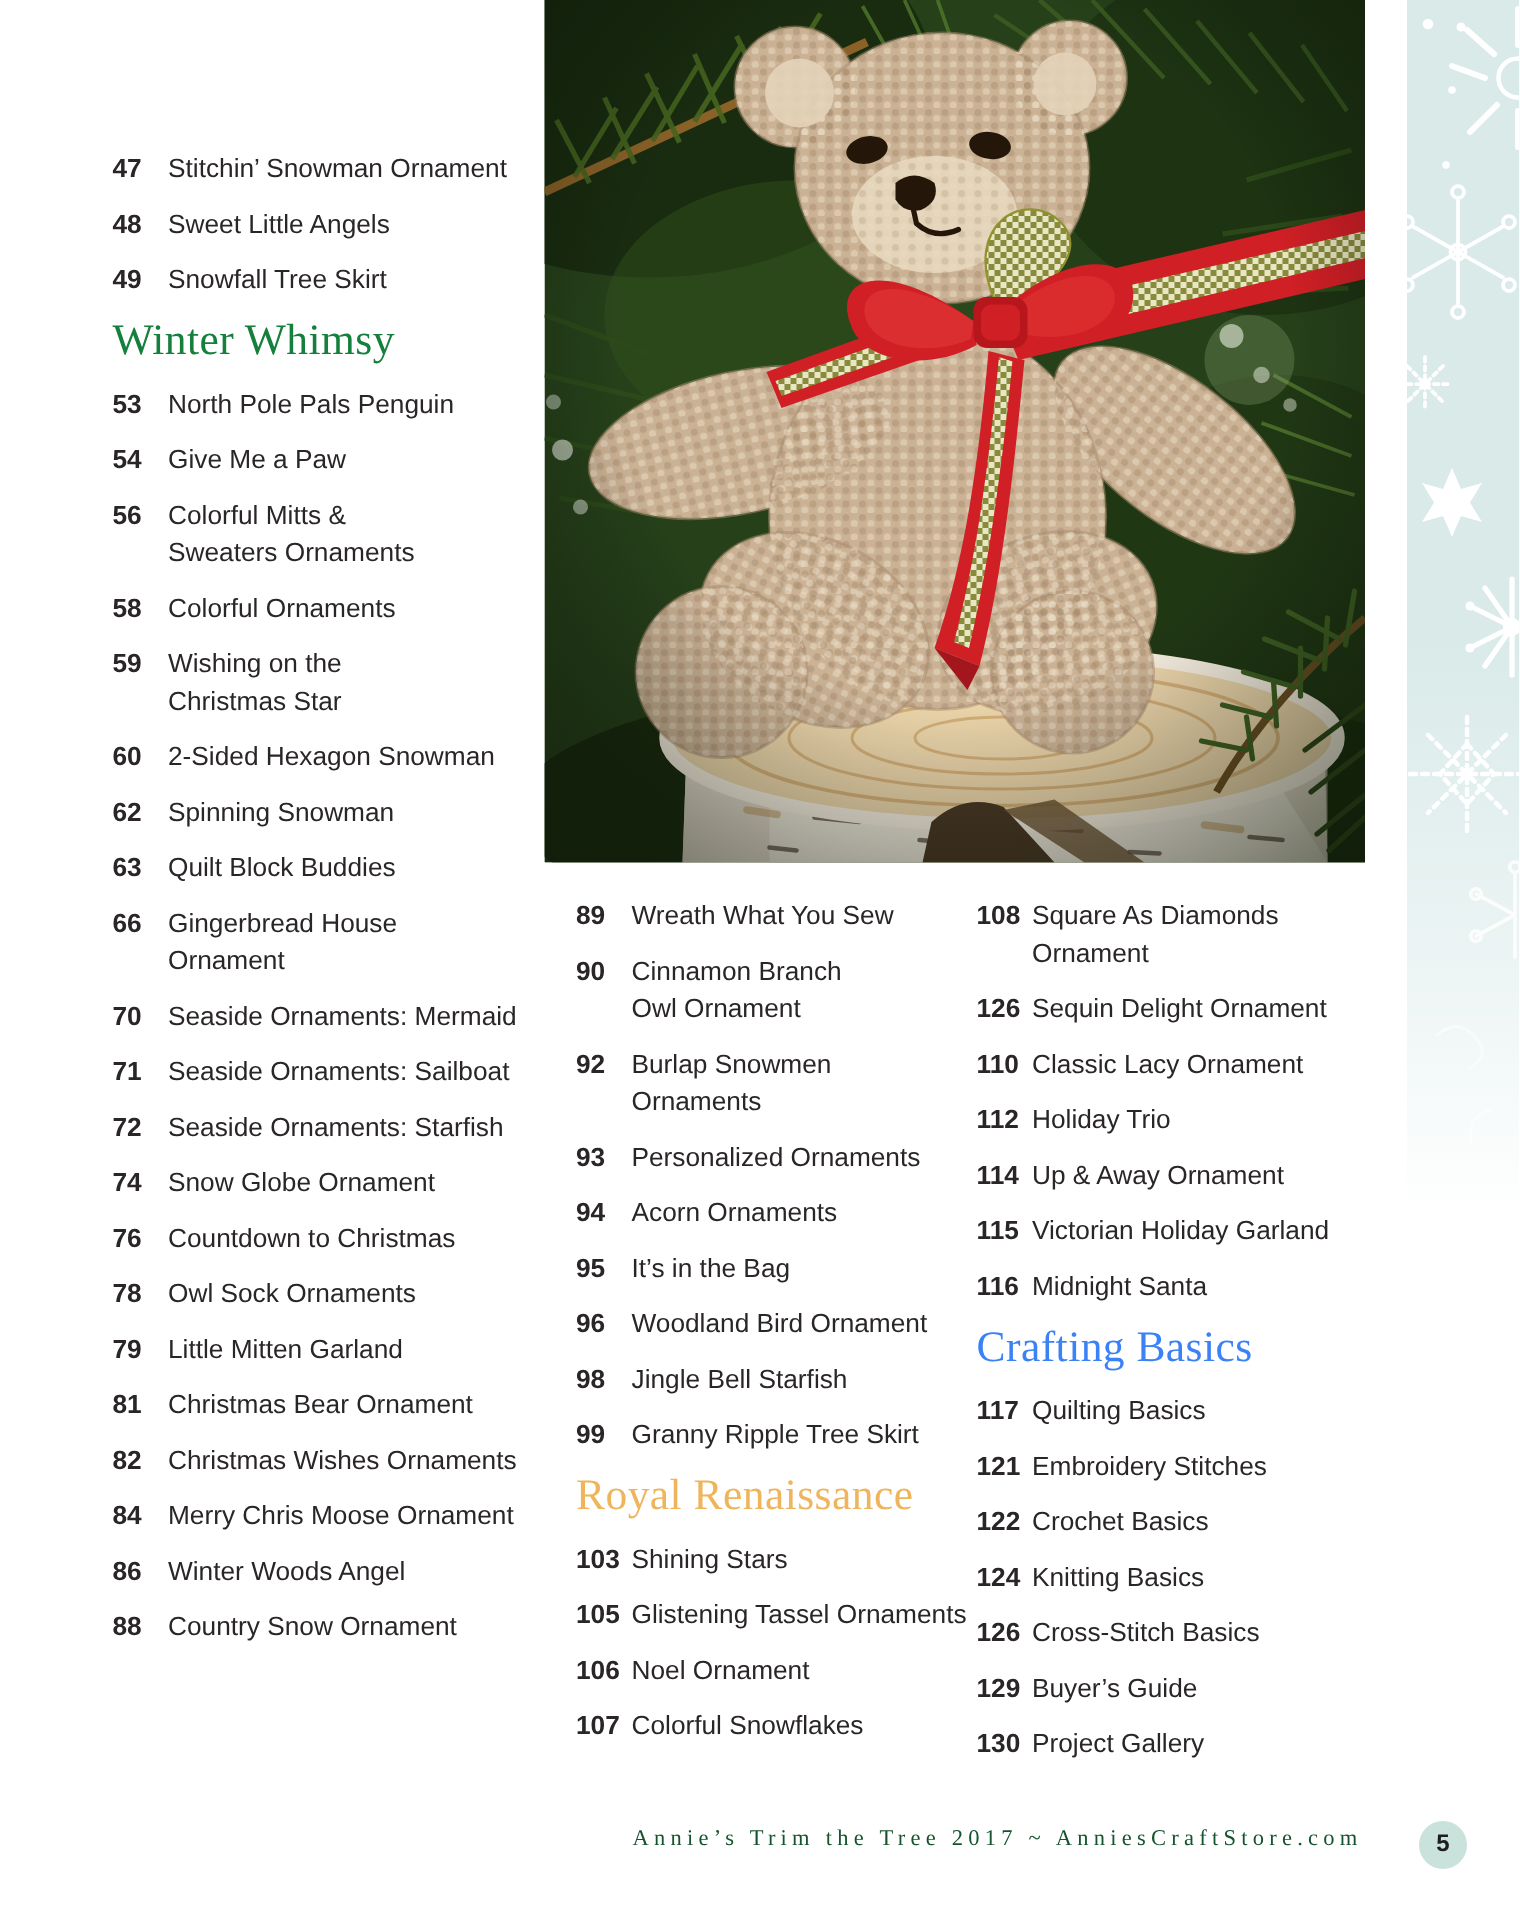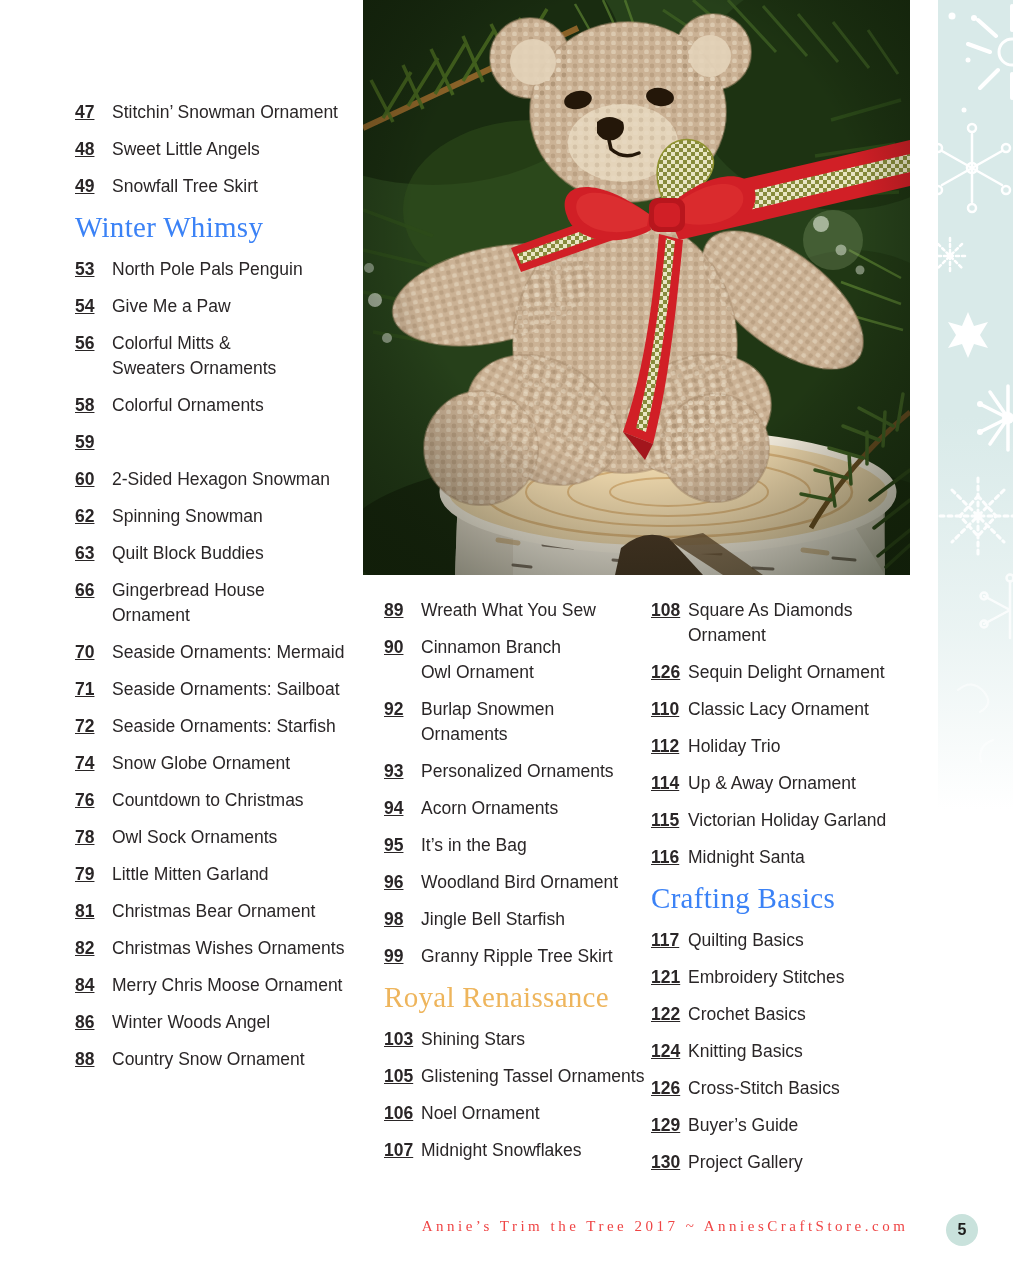--- a/index.html
+++ b/index.html
@@ -15,30 +15,30 @@
   }
   
   .photo{position:absolute;left:363px;top:0;width:547px;height:575px;}
   .photo svg{display:block;}
   
   .col{position:absolute;}
   .col-1{left:75px;top:100px;width:292px;}
   .col-2{left:384px;top:598px;width:272px;}
   .col-3{left:651px;top:598px;width:300px;}
   .entry{display:flex;align-items:flex-start;margin-bottom:12px;font-size:17.5px;line-height:25px;}
-  .entry .num{flex:0 0 37px;font-weight:700;text-decoration:underline;}
+  .entry .num{flex:0 0 37px;font-weight:700;}
   .section-heading{
     font-family:"Liberation Serif","DejaVu Serif",serif;
     font-size:29px;line-height:32px;margin:10px 0 14px 0;letter-spacing:0.3px;
   }
   
   .footer-text{
     position:absolute;left:363px;top:1218px;width:604px;text-align:center;
     font-family:"Liberation Serif","DejaVu Serif",serif;
-    font-size:15px;letter-spacing:3.5px;color:#ef4444;white-space:nowrap;
+    font-size:15px;letter-spacing:3.5px;color:#14532d;white-space:nowrap;
   }
   .page-badge{
     position:absolute;left:946px;top:1214px;width:32px;height:32px;border-radius:50%;
     background:#c9e2dc;display:flex;align-items:center;justify-content:center;
     font-size:16px;font-weight:700;color:#1d1d1b;
   }
 </style>
 </head>
 <body>
 
@@ -219,39 +219,40 @@
         <span class="title">Stitchin’ Snowman Ornament</span>
       </div>
       <div class="entry">
         <span class="num">48</span>
         <span class="title">Sweet Little Angels</span>
       </div>
       <div class="entry">
         <span class="num">49</span>
         <span class="title">Snowfall Tree Skirt</span>
       </div>
-      <div class="section-heading" style="color: #3b82f6;">Winter Whimsy</div>
+      <div class="section-heading" style="color: #15803d;">Winter Whimsy</div>
       <div class="entry">
         <span class="num">53</span>
         <span class="title">North Pole Pals Penguin</span>
       </div>
       <div class="entry">
         <span class="num">54</span>
         <span class="title">Give Me a Paw</span>
       </div>
       <div class="entry">
         <span class="num">56</span>
         <span class="title">Colorful Mitts &amp;<br>Sweaters Ornaments</span>
       </div>
       <div class="entry">
         <span class="num">58</span>
         <span class="title">Colorful Ornaments</span>
       </div>
       <div class="entry">
         <span class="num">59</span>
+        <span class="title">Wishing on the<br>Christmas Star</span>
       </div>
       <div class="entry">
         <span class="num">60</span>
         <span class="title">2-Sided Hexagon Snowman</span>
       </div>
       <div class="entry">
         <span class="num">62</span>
         <span class="title">Spinning Snowman</span>
       </div>
       <div class="entry">
@@ -356,21 +357,21 @@
       <div class="entry">
         <span class="num">105</span>
         <span class="title">Glistening Tassel Ornaments</span>
       </div>
       <div class="entry">
         <span class="num">106</span>
         <span class="title">Noel Ornament</span>
       </div>
       <div class="entry">
         <span class="num">107</span>
-        <span class="title">Midnight Snowflakes</span>
+        <span class="title">Colorful Snowflakes</span>
       </div>
     </div>
   <div class="col col-3">
       <div class="entry">
         <span class="num">108</span>
         <span class="title">Square As Diamonds<br>Ornament</span>
       </div>
       <div class="entry">
         <span class="num">126</span>
         <span class="title">Sequin Delight Ornament</span>

